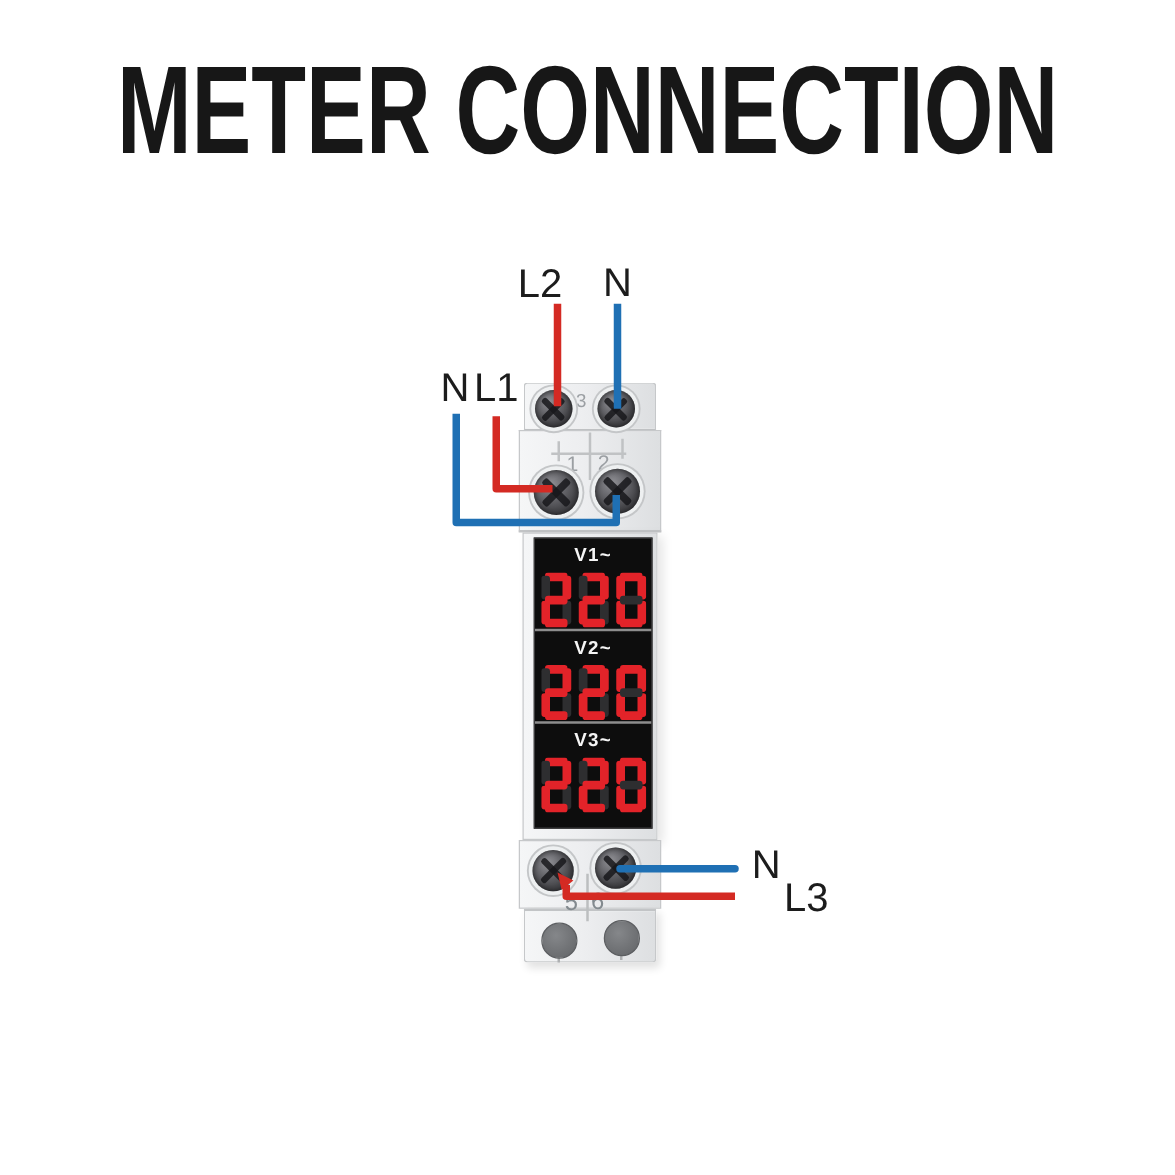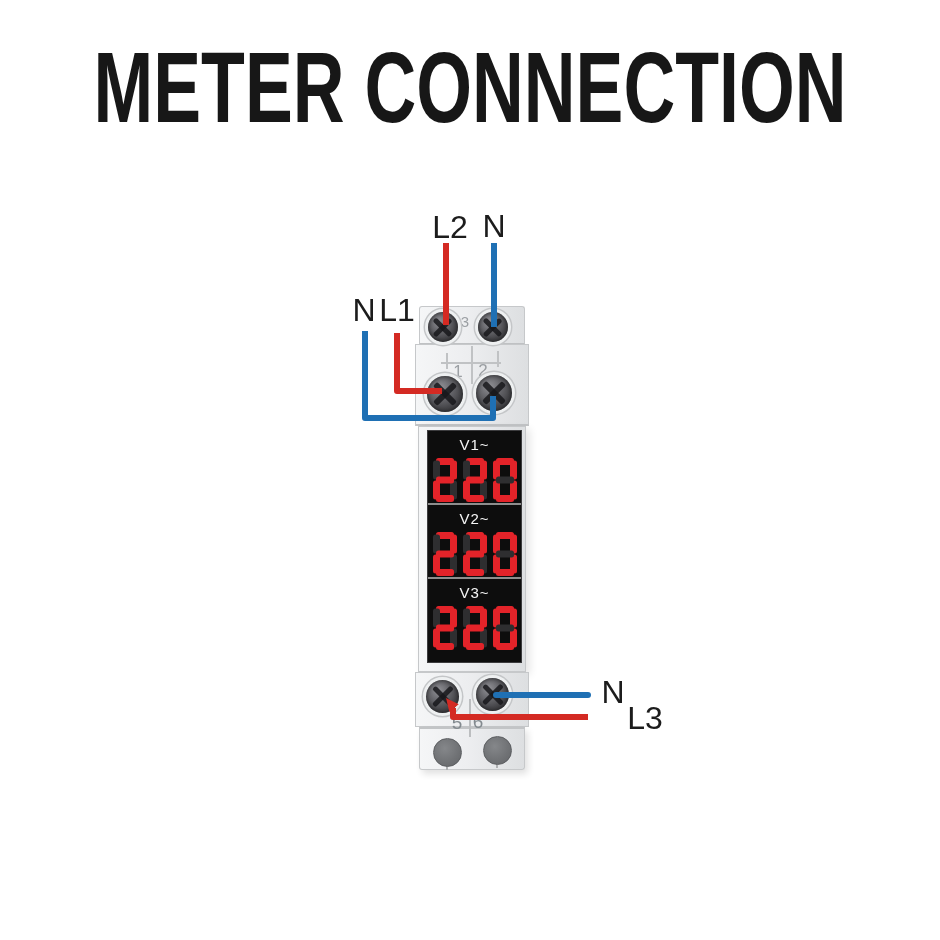--- a/index.html
+++ b/index.html
@@ -45,21 +45,21 @@
   .s-d30{width:30px;height:30px;}
   .s-d36{width:36px;height:36px;}
   .s-d33{width:33px;height:33px;}
 
   
   #panel{position:absolute;left:427px;top:430px;width:95px;height:233px;
      background:var(--panel,#0d0d0d);border:1px solid #3c3c3e;box-sizing:border-box;
      display:flex;flex-direction:column;}
   .module{height:72px;display:flex;flex-direction:column;}
   .mod-label{height:26px;display:flex;align-items:center;justify-content:center;
-     color:var(--display_label,#f5f5f5);font-weight:normal;font-size:15px;letter-spacing:1px;
+     color:var(--display_label,#f5f5f5);font-weight:bold;font-size:15px;letter-spacing:1px;
      font-family:"Liberation Sans",sans-serif;}
   .digits{height:46px;display:flex;align-items:flex-start;justify-content:center;}
   .sep{height:2px;background:#8d8d8d;}
 
   
   #wires{position:absolute;left:0;top:0;width:940px;height:940px;pointer-events:none;}
   #wires path{fill:none;stroke-width:6;stroke-linejoin:round;}
   .w-red{stroke:var(--wire_red,#d42a23);}
   .w-blue{stroke:var(--wire_blue,#1f70b4);}
   .w-thick{stroke-width:7;}
@@ -202,20 +202,20 @@
   <svg id="wires">
     <path class="w-red" d="M446,243 L446,325"></path>
     <path class="w-blue" d="M494,243 L494,327"></path>
     <path class="w-blue" d="M365,331 L365,418 L493,418 L493,396"></path>
     <path class="w-red" d="M397,333 L397,391 L442,391"></path>
     <path class="w-blue w-thick w-round" d="M496,695 L588,695"></path>
     <path class="w-red w-thick" d="M588,717 L453,717 L453,708"></path>
     <polygon class="arrow-red" points="446,698 458.7,704.3 449.3,711.8"></polygon>
   </svg>
 
-  <span class="wire-label" style="left:450px;top:227px;">L2</span>
+  <span class="wire-label" style="left:432px;top:227px;">L2</span>
   <span class="wire-label" style="left:494px;top:226px;">N</span>
   <span class="wire-label" style="left:364px;top:310px;">N</span>
   <span class="wire-label" style="left:397px;top:310px;">L1</span>
   <span class="wire-label" style="left:613px;top:692px;">N</span>
   <span class="wire-label" style="left:645px;top:718px;">L3</span>
 
 </div>
 
 </body></html>

